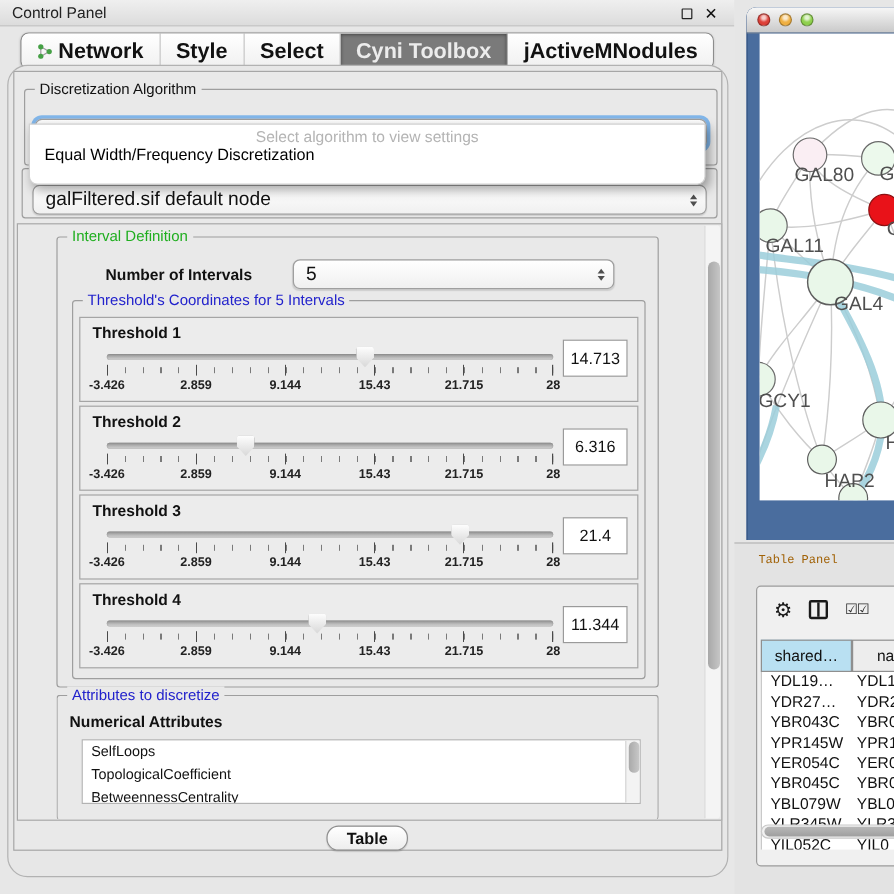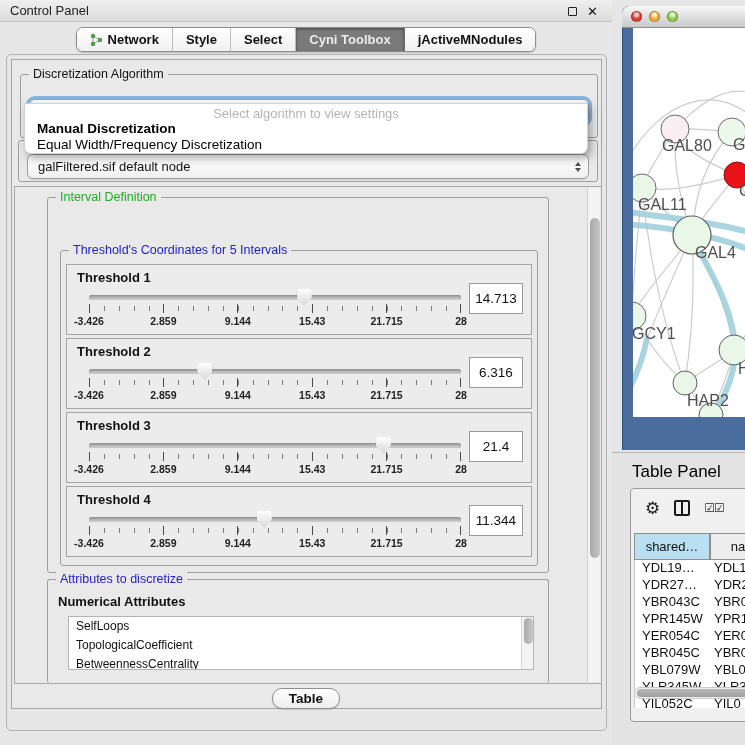--- a/index.html
+++ b/index.html
@@ -15,33 +15,33 @@
   .cp{position:absolute;left:0;top:0;width:612px;height:745px;background:#e7e7e7;}
   .cp-titlebar{position:absolute;left:0;top:0;width:612px;height:22px;background:linear-gradient(#efefef,#dcdcdc);border-bottom:1px solid #c2c2c2;display:flex;align-items:center;padding:0 10px;font-size:13px;}
   .cp-title{flex:0 0 auto;color:#222;}
   .cp-ticons{position:absolute;right:14px;top:0;height:22px;display:flex;align-items:center;gap:10px;}
   .float-ic{width:9px;height:9px;border:1.5px solid #222;border-radius:1px;}
   .close-ic{font-size:13px;font-weight:bold;color:#111;line-height:1;}
 
   .tabs-row{position:absolute;left:0;width:612px;display:flex;justify-content:center;}
   .top-tabs-row{top:27px;}
   .seg{display:inline-flex;border:1px solid #8d8d8d;border-radius:7px;overflow:hidden;background:#fdfdfd;box-shadow:0 1px 2px rgba(0,0,0,.2);}
-  .seg .tab{padding:4px 13px;font-size:13px;font-weight:600;border-right:1px solid #bcbcbc;display:flex;align-items:center;gap:5px;color:#111;background:linear-gradient(#ffffff,#f0f0f0);}
+  .seg .tab{padding:4px 13px;font-size:18px;font-weight:600;border-right:1px solid #bcbcbc;display:flex;align-items:center;gap:5px;color:#111;background:linear-gradient(#ffffff,#f0f0f0);}
   .seg .tab:last-child{border-right:none;}
   .seg .tab.active{background:#7a7a7a;color:#ececec;box-shadow:inset 0 1px 3px rgba(0,0,0,.45);border-right-color:#6a6a6a;}
 
-  .cp-outer{position:absolute;left:6px;top:54px;width:601px;height:677px;border:1px solid #b2b2b2;border-radius:5px;background:#e7e7e7;}
+  .cp-outer{position:absolute;left:6px;top:54px;width:601px;height:677px;border:1px solid #b2b2b2;border-radius:17px;background:#e7e7e7;}
   .cp-content{position:absolute;left:4px;top:4px;width:591px;height:650px;border:1px solid #a6a6a6;background:#e9e9e9;}
 
   .group{position:absolute;border:1px solid #9e9e9e;border-radius:3px;}
   .legend{position:absolute;top:-8px;left:8px;background:#e9e9e9;padding:0 4px;font-size:12.5px;white-space:nowrap;}
   .legend.green{color:var(--green);}
   .legend.blue{color:var(--blue);}
 
-  .combo{position:absolute;height:25px;border:1px solid #9f9f9f;border-radius:6px;background:linear-gradient(#ffffff,#f0f0f0);box-shadow:0 1px 1px rgba(0,0,0,.12);display:flex;align-items:center;padding:0 26px 0 10px;font-size:13px;}
+  .combo{position:absolute;height:25px;border:1px solid #9f9f9f;border-radius:6px;background:linear-gradient(#ffffff,#f0f0f0);box-shadow:0 1px 1px rgba(0,0,0,.12);display:flex;align-items:center;padding:0 26px 0 10px;font-size:16px;}
   .combo .spin{position:absolute;right:7px;top:50%;transform:translateY(-50%);display:flex;flex-direction:column;gap:2px;}
   .tri-up{width:0;height:0;border-left:3.5px solid transparent;border-right:3.5px solid transparent;border-bottom:4.5px solid #4e4e4e;}
   .tri-down{width:0;height:0;border-left:3.5px solid transparent;border-right:3.5px solid transparent;border-top:4.5px solid #4e4e4e;}
   .combo.focusring{box-shadow:0 0 0 3px #82b6e9;}
 
   
   .g-algo{left:8px;top:14px;width:578px;height:64px;}
   .g-algo .combo{left:8px;right:8px;top:24px;}
   .popup{position:absolute;left:3px;top:28px;width:564px;height:51px;background:#ffffff;border:1px solid #d2d2d2;border-radius:0 0 7px 7px;box-shadow:3px 4px 9px rgba(0,0,0,.35);z-index:10;padding-top:2px;}
   .popup .hint{text-align:center;color:#b4b4b4;font-size:13px;line-height:15px;}
@@ -91,21 +91,21 @@
   .right-strip{position:absolute;left:612px;top:0;width:133px;height:745px;background:#e6e6e6;}
   .net-window{position:absolute;left:622px;top:6px;width:140px;height:444px;background:var(--winblue);border-radius:8px 0 0 0;box-shadow:inset 1px 0 0 #304f7d;}
   .net-titlebar{height:22px;border-radius:8px 0 0 0;background:linear-gradient(#f7f7f7,#c9c9c9);border-bottom:1px solid #8f8f8f;display:flex;align-items:center;gap:7px;padding-left:9px;}
   .tl-dot{width:11px;height:11px;border-radius:50%;border:1px solid rgba(0,0,0,.3);background:radial-gradient(circle at 50% 30%,rgba(255,255,255,.75) 0 18%,transparent 50%);}
   .tl-red{background-color:#dd4038;} .tl-yellow{background-color:#efaf41;} .tl-green{background-color:#8ed04c;}
   .net-canvas{margin-left:11px;width:112px;height:389px;background:#fff;position:relative;overflow:hidden;}
   .net-canvas svg{display:block;}
   .nlabel{font-size:16px;fill:#4f4f4f;font-family:"Liberation Sans",sans-serif;}
 
   .tp-area{position:absolute;left:612px;top:452px;width:133px;height:293px;background:#e3e3e3;border-top:1px solid #b5b5b5;}
-  .tp-title{position:absolute;left:20px;top:9px;font-size:17px;color:#000000;}
+  .tp-title{position:absolute;left:20px;top:9px;font-size:10px;color:#a16207;font-family:Liberation Mono, monospace;}
   .tp-box{position:absolute;left:18px;top:35px;width:130px;height:234px;border:1px solid #9c9c9c;border-radius:4px;background:#f0f0f0;overflow:hidden;}
   .tp-toolbar{position:absolute;left:0;top:0;width:100%;height:38px;display:flex;align-items:center;gap:14px;padding-left:14px;}
   .gear{font-size:17px;color:#1a1a1a;line-height:1;}
   .split-ic{width:16px;height:16px;border:2px solid #1a1a1a;border-radius:2px;position:relative;}
   .split-ic::after{content:"";position:absolute;left:5px;top:0;width:2px;height:12px;background:#1a1a1a;}
   .cb-ics{font-size:12px;letter-spacing:-1px;color:#2a2a2a;}
   .tp-table{position:absolute;left:3px;top:44px;width:150px;}
   .tp-hdr{display:flex;}
   .tp-hdr .hc{height:27px;font-size:13px;display:flex;align-items:center;justify-content:center;border:1px solid #8f8f8f;}
   .hc1{width:76px;background:var(--hdrblue);}
@@ -166,41 +166,50 @@
           <span class="legend">Discretization Algorithm</span>
           <div class="combo focusring">
             <span class="spin">
                 <i class="tri-up"></i>
                 <i class="tri-down"></i>
               </span>
           </div>
 
           <div class="popup">
             <div class="hint">Select algorithm to view settings</div>
-            <div class="item sel">Manual Discretization</div>
             <div class="item">Equal Width/Frequency Discretization</div>
           </div>
         </div>
 
         <div class="group g-table-data">
           <span class="legend">Table Data</span>
           <div class="combo">
             <span>galFiltered.sif default node</span>
             <span class="spin">
                 <i class="tri-up"></i>
                 <i class="tri-down"></i>
               </span>
           </div>
         </div>
 
         <div class="scrollpane">
 
           <div class="group g-interval">
             <span class="legend green">Interval Definition</span>
 
+            <div class="noi-row">
+              <span class="noi-label">Number of Intervals</span>
+              <div class="combo noi-combo">
+                <span>5</span>
+                <span class="spin">
+                    <i class="tri-up"></i>
+                    <i class="tri-down"></i>
+                  </span>
+              </div>
+            </div>
 
             <div class="group g-thresh">
               <span class="legend blue">Threshold's Coordinates for 5 Intervals</span>
               <div class="th-rows">
 
                 <div class="th-row">
                   <span class="th-label">Threshold 1</span>
                   <div class="slider">
                     <div class="track"></div>
                     <div class="thumbp" style="left: calc(57.7% - 7px);"></div>

